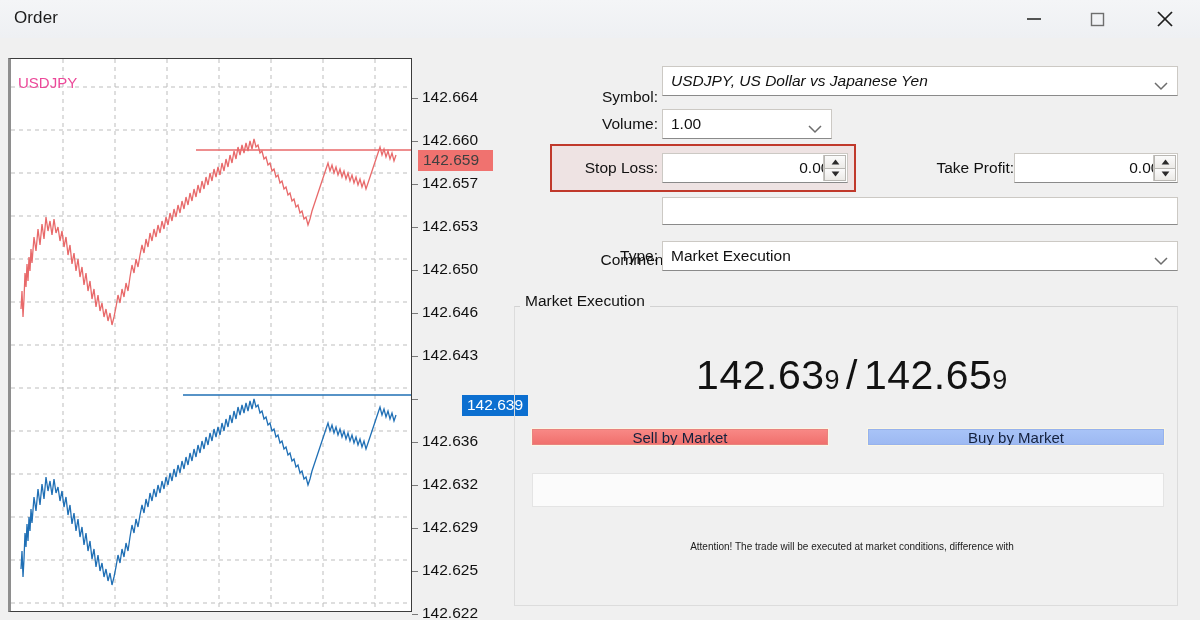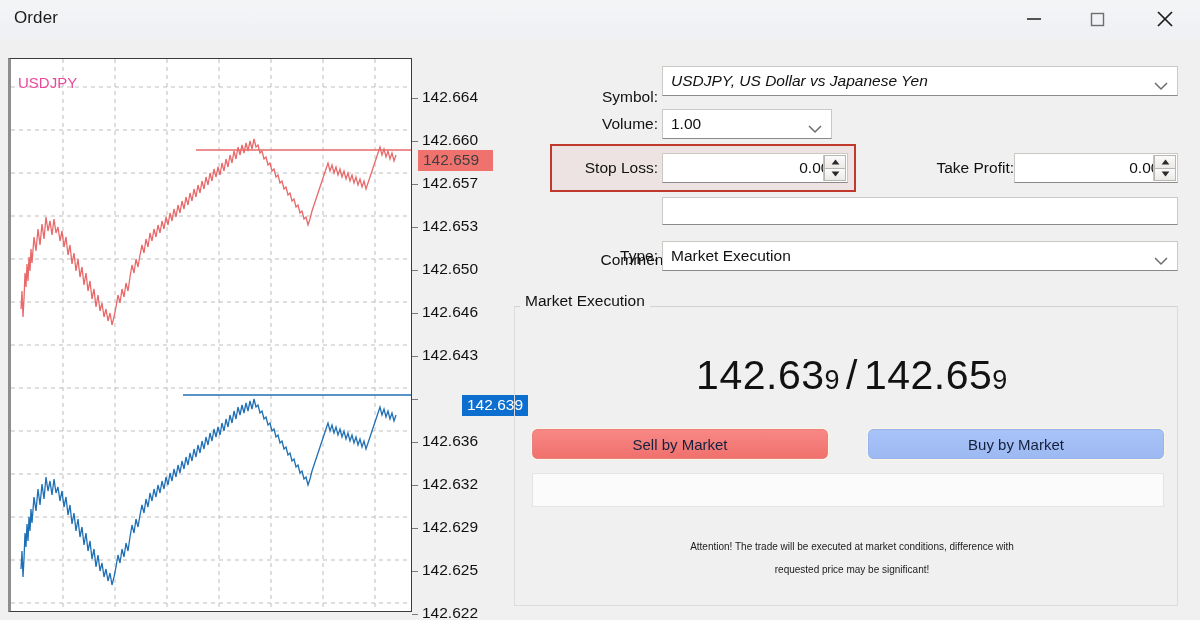--- a/index.html
+++ b/index.html
@@ -160,25 +160,25 @@
     font-size: 41px; color: #121212;
     letter-spacing: .5px;
     white-space: nowrap;
   }
   .quote .pip { font-size: 27px; }
   .quote .sep { font-weight: 300; padding: 0 6px; }
 
   
   .tbtn {
     position: absolute;
-    height: 30px;
+    height: 16px;
     box-sizing: border-box;
     display: flex; align-items: center; justify-content: center;
     font-size: 15px; color: #14213d;
-    border-radius: 5px;
+    border-radius: 0;
     cursor: default;
   }
   .tbtn.sell {
     background: linear-gradient(to bottom,#f88885,#f0706d);
     border: 1px solid #e8837f;
     outline: 1px solid #fbf6e4;
   }
   .tbtn.buy {
     background: linear-gradient(to bottom,#a8c3f7,#9db9f2);
     border: 1px solid #97b2ec;
@@ -446,17 +446,16 @@
     <div class="tbtn buy" style="left:356px; top:371px; width:296px;">
       <span>Buy by Market</span>
     </div>
 
     <div class="statusbar" style="left:20px; top:415px; width:632px; height:34px;">
       <span></span>
     </div>
 
     <div class="attention" style="top:477px;">
       <div>Attention! The trade will be executed at market conditions, difference with</div>
-      <div>requested price may be significant!</div>
     </div>
 
   </div>
 </div>
 
 </body></html>

